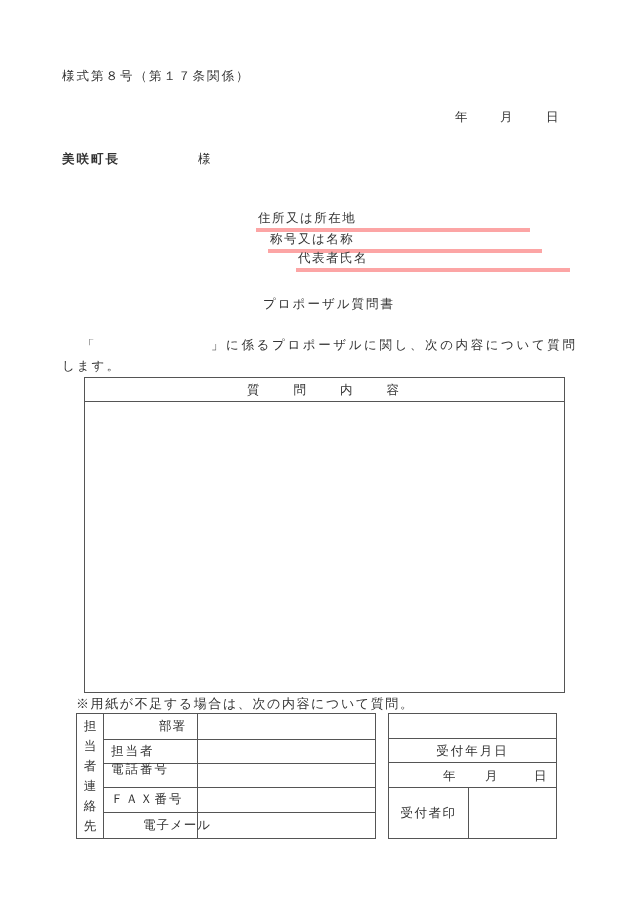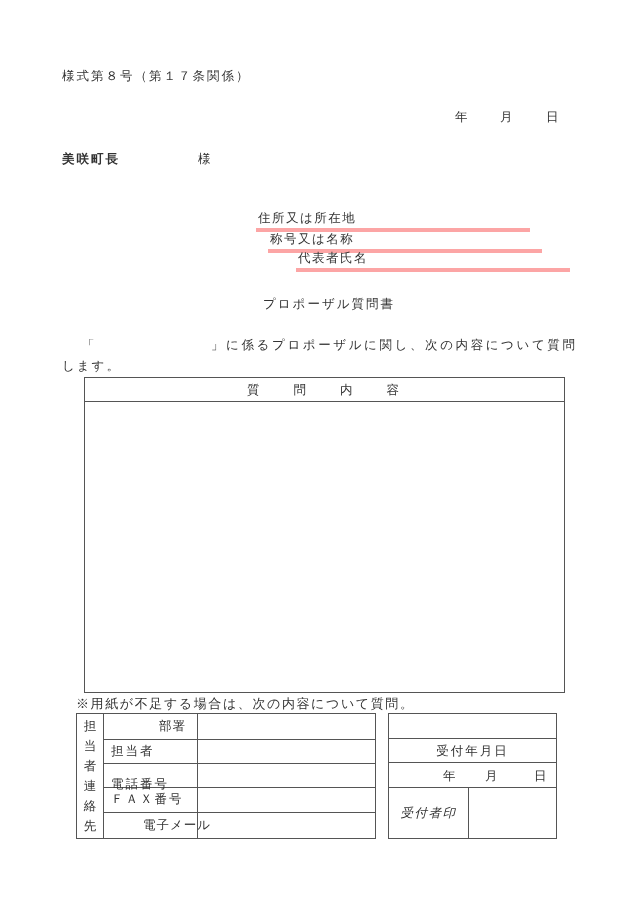--- a/index.html
+++ b/index.html
@@ -74,21 +74,21 @@
   <div style="position:absolute;left:26px;right:0;border-top:1px solid #555;top:49px;"></div>
   <div style="position:absolute;left:26px;right:0;border-top:1px solid #555;top:73px;"></div>
   <div style="position:absolute;left:26px;right:0;border-top:1px solid #555;top:98px;"></div>
 
   <div class="cell" style="left:34px;top:0;height:25px;">
       <span style="letter-spacing:1px;margin-left:48px;">部署</span>
     </div>
   <div class="cell" style="left:34px;top:25px;height:24px;font-family:Liberation Mono, monospace;">
       <span style="letter-spacing:2px;">担当者</span>
     </div>
-  <div class="cell" style="left:34px;top:58px;height:24px;">
+  <div class="cell" style="left:34px;top:43px;height:24px;">
       <span style="letter-spacing:2px;">電話番号</span>
     </div>
   <div class="cell" style="left:34px;top:73px;height:25px;">
       <span style="letter-spacing:2px;text-align:center;">ＦＡＸ番号</span>
     </div>
   <div class="cell" style="left:34px;top:98px;height:27px;margin-left:32px;">
       <span style="letter-spacing:1px;">電子メール</span>
     </div>
 
   <div class="cell" style="left:121px;right:0;top:0;height:25px;"></div>
@@ -104,17 +104,17 @@
     <span style="letter-spacing:2px;">受付年月日</span>
   </div>
   <div class="hline" style="top:48px;"></div>
   <div style="position:absolute;left:0;right:0;top:49px;height:25px;">
     <span class="abs" style="left:54px;top:5px;">年</span>
     <span class="abs" style="left:96px;top:5px;">月</span>
     <span class="abs" style="left:145px;top:5px;">日</span>
   </div>
   <div class="hline" style="top:73px;"></div>
   <div style="position:absolute;left:79px;top:74px;bottom:0;border-left:1px solid #555;"></div>
-  <div class="cell" style="left:0;width:79px;top:74px;bottom:0;justify-content:center;font-style:italic;">
+  <div class="cell" style="left:0;width:79px;top:74px;bottom:0;justify-content:center;">
     <span style="letter-spacing:1.5px;">受付者印</span>
   </div>
   <div class="cell" style="left:80px;right:0;top:74px;bottom:0;"></div>
 </div>
 
 </body></html>

